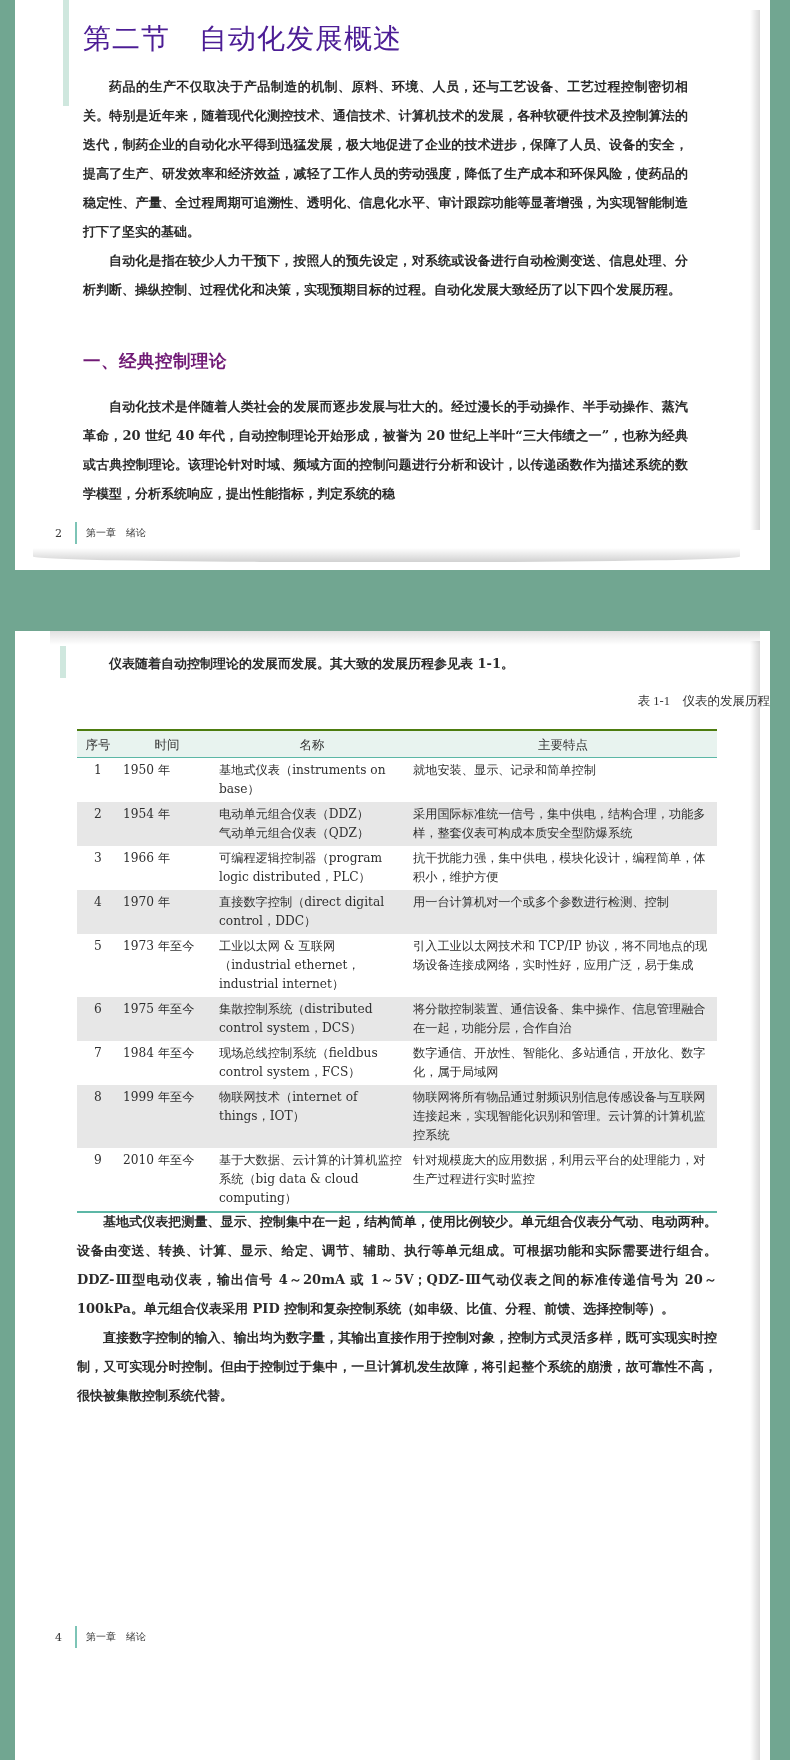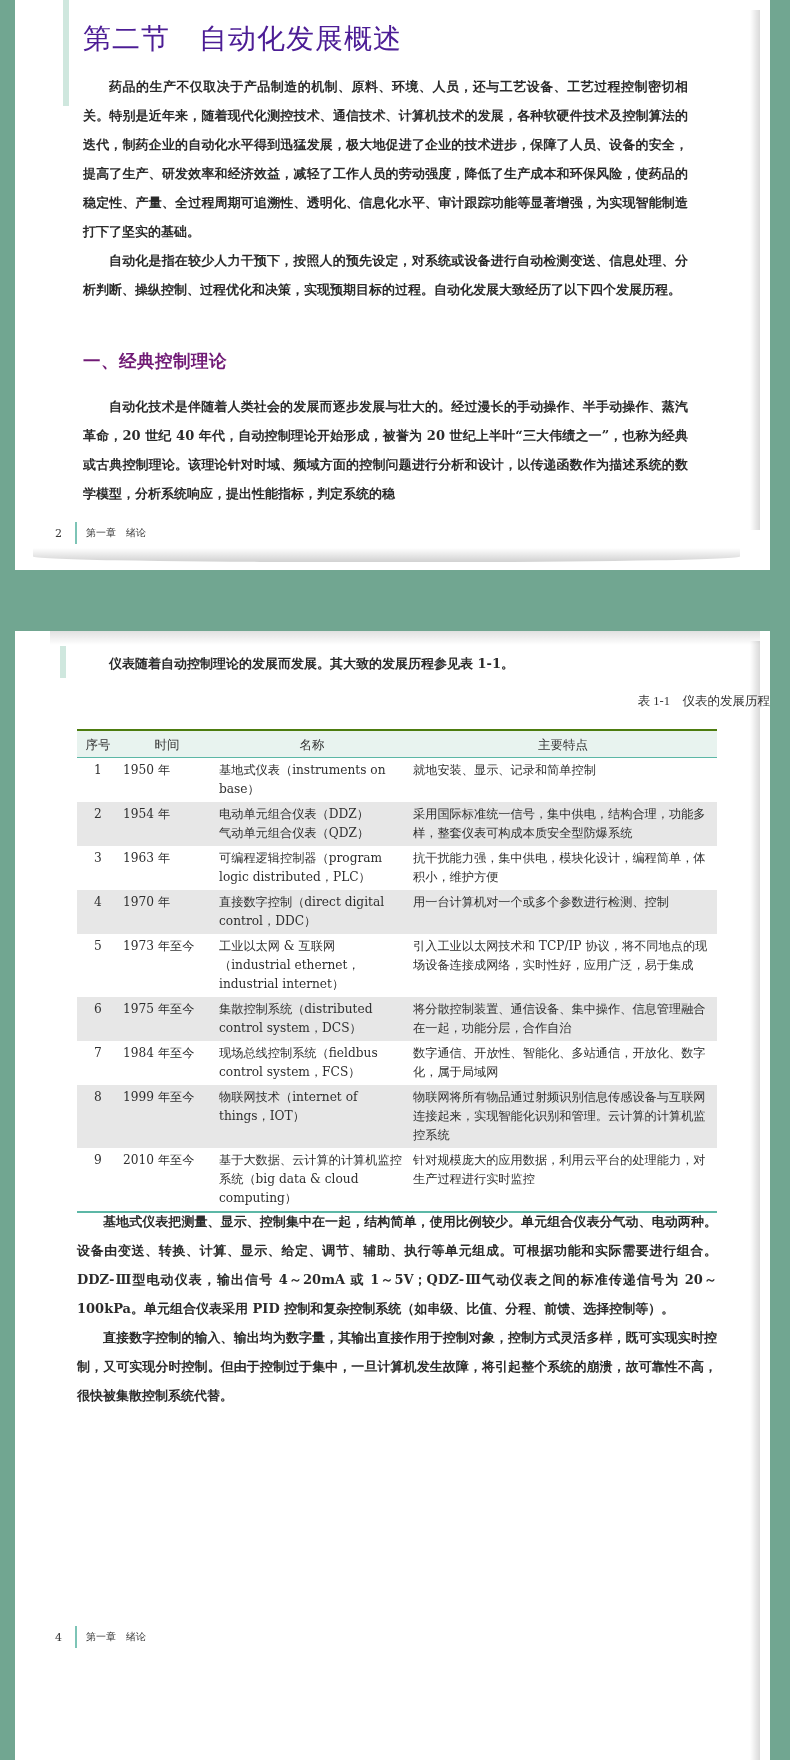--- a/index.html
+++ b/index.html
@@ -140,21 +140,21 @@
       </tr>
       <tr class="shade">
         <td class="c-no">2</td>
         <td class="c-time">1954 年</td>
         <td class="c-name" style="white-space:pre-line;">电动单元组合仪表（DDZ）
 气动单元组合仪表（QDZ）</td>
         <td>采用国际标准统一信号，集中供电，结构合理，功能多样，整套仪表可构成本质安全型防爆系统</td>
       </tr>
       <tr>
         <td class="c-no">3</td>
-        <td class="c-time">1963 年</td>
+        <td class="c-time">1966 年</td>
         <td class="c-name">可编程逻辑控制器（program logic distributed，PLC）</td>
         <td>抗干扰能力强，集中供电，模块化设计，编程简单，体积小，维护方便</td>
       </tr>
       <tr class="shade">
         <td class="c-no">4</td>
         <td class="c-time">1970 年</td>
         <td class="c-name">直接数字控制（direct digital control，DDC）</td>
         <td>用一台计算机对一个或多个参数进行检测、控制</td>
       </tr>
       <tr>

